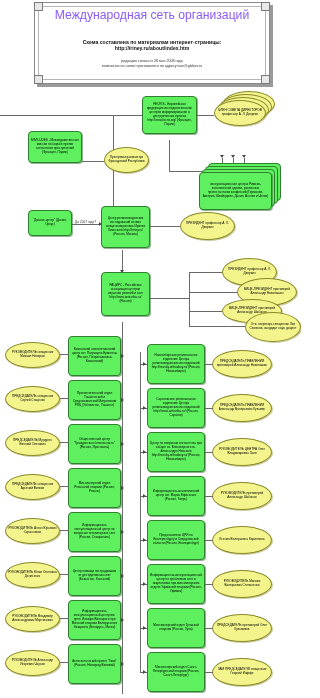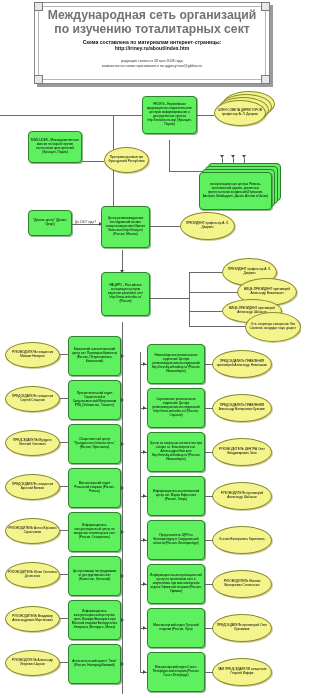--- a/index.html
+++ b/index.html
@@ -5,21 +5,21 @@
   html,body{margin:0;padding:0;background:#ffffff;}
   body{width:301px;height:698px;font-family:"Liberation Sans","DejaVu Sans",sans-serif;color:#000;}
   #stage{position:relative;width:301px;height:698px;overflow:hidden;background:#fff;}
 
   
   .plaque{position:absolute;left:34px;top:2px;width:234px;height:80px;background:#fff;
           border:1px solid #8a8a8a;box-shadow:3px 3px 0 #9a9a9a;}
   .plaque-inner{position:absolute;left:3px;top:3px;right:3px;bottom:3px;border:1px solid #b5b5b5;}
   .corner{position:absolute;width:7px;height:7px;border:1px solid #7a7a7a;background:#e8e8e8;}
   .c-tl{left:-1px;top:-1px} .c-tr{right:-1px;top:-1px} .c-bl{left:-1px;bottom:-1px} .c-br{right:-1px;bottom:-1px}
-  .title1{position:absolute;left:0;right:0;top:5px;text-align:center;font-size:12.2px;line-height:14px;color:#737373;font-weight:bold;}
+  .title1{position:absolute;left:0;right:0;top:5px;text-align:center;font-size:12.2px;line-height:14px;color:#8b5cf6;}
   .sub1{position:absolute;left:0;right:0;top:36px;text-align:center;font-size:5.1px;line-height:6.4px;font-weight:bold;color:#111;}
   .sub2{position:absolute;left:0;right:0;top:56px;text-align:center;font-size:3.6px;line-height:5.2px;color:#333;}
 
   
   .node{position:absolute;box-sizing:border-box;display:flex;align-items:center;justify-content:center;
         text-align:center;overflow:hidden;}
   .box{background:#5ef05e;border:1px solid #2f7f2f;border-radius:4px;
        box-shadow:1px 1px 0 rgba(60,120,60,.55);}
   .ell{background:#f4f48d;border:1px solid #8a8a2a;border-radius:50%;
        box-shadow:1px 1px 0 rgba(140,140,40,.45);}
@@ -43,21 +43,20 @@
 <div id="stage">
 
   <div class="plaque">
     <div class="plaque-inner"></div>
     <div class="corner c-tl"></div>
     <div class="corner c-tr"></div>
     <div class="corner c-bl"></div>
     <div class="corner c-br"></div>
     <div class="title1">
       <div>Международная сеть организаций</div>
-      <div>по изучению тоталитарных сект</div>
     </div>
     <div class="sub1">
       <div>Схема составлена по материалам интернет-страницы:</div>
       <div>http://iriney.ru/about/index.htm</div>
     </div>
     <div class="sub2">
       <div>редакция схемы от 28 мая 2008 года</div>
       <div>замечания по схеме принимаются по адресу ivan@glebov.ru</div>
     </div>
   </div>

